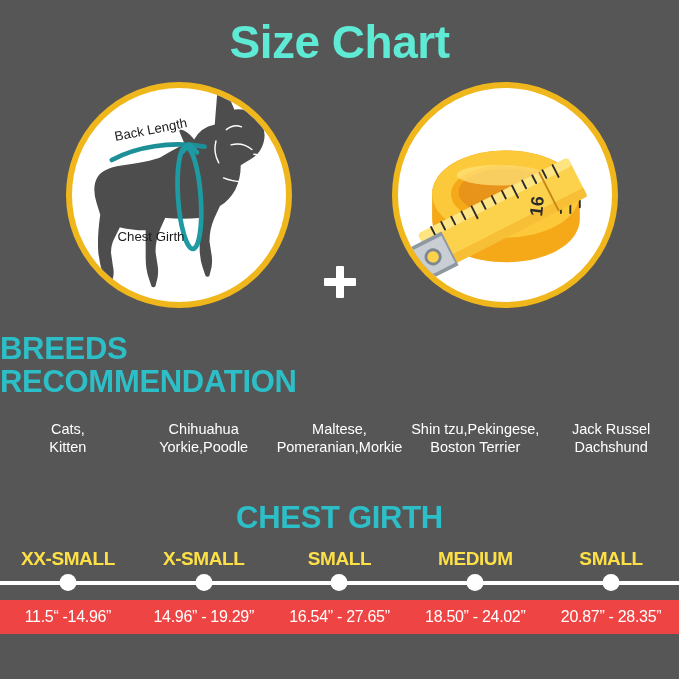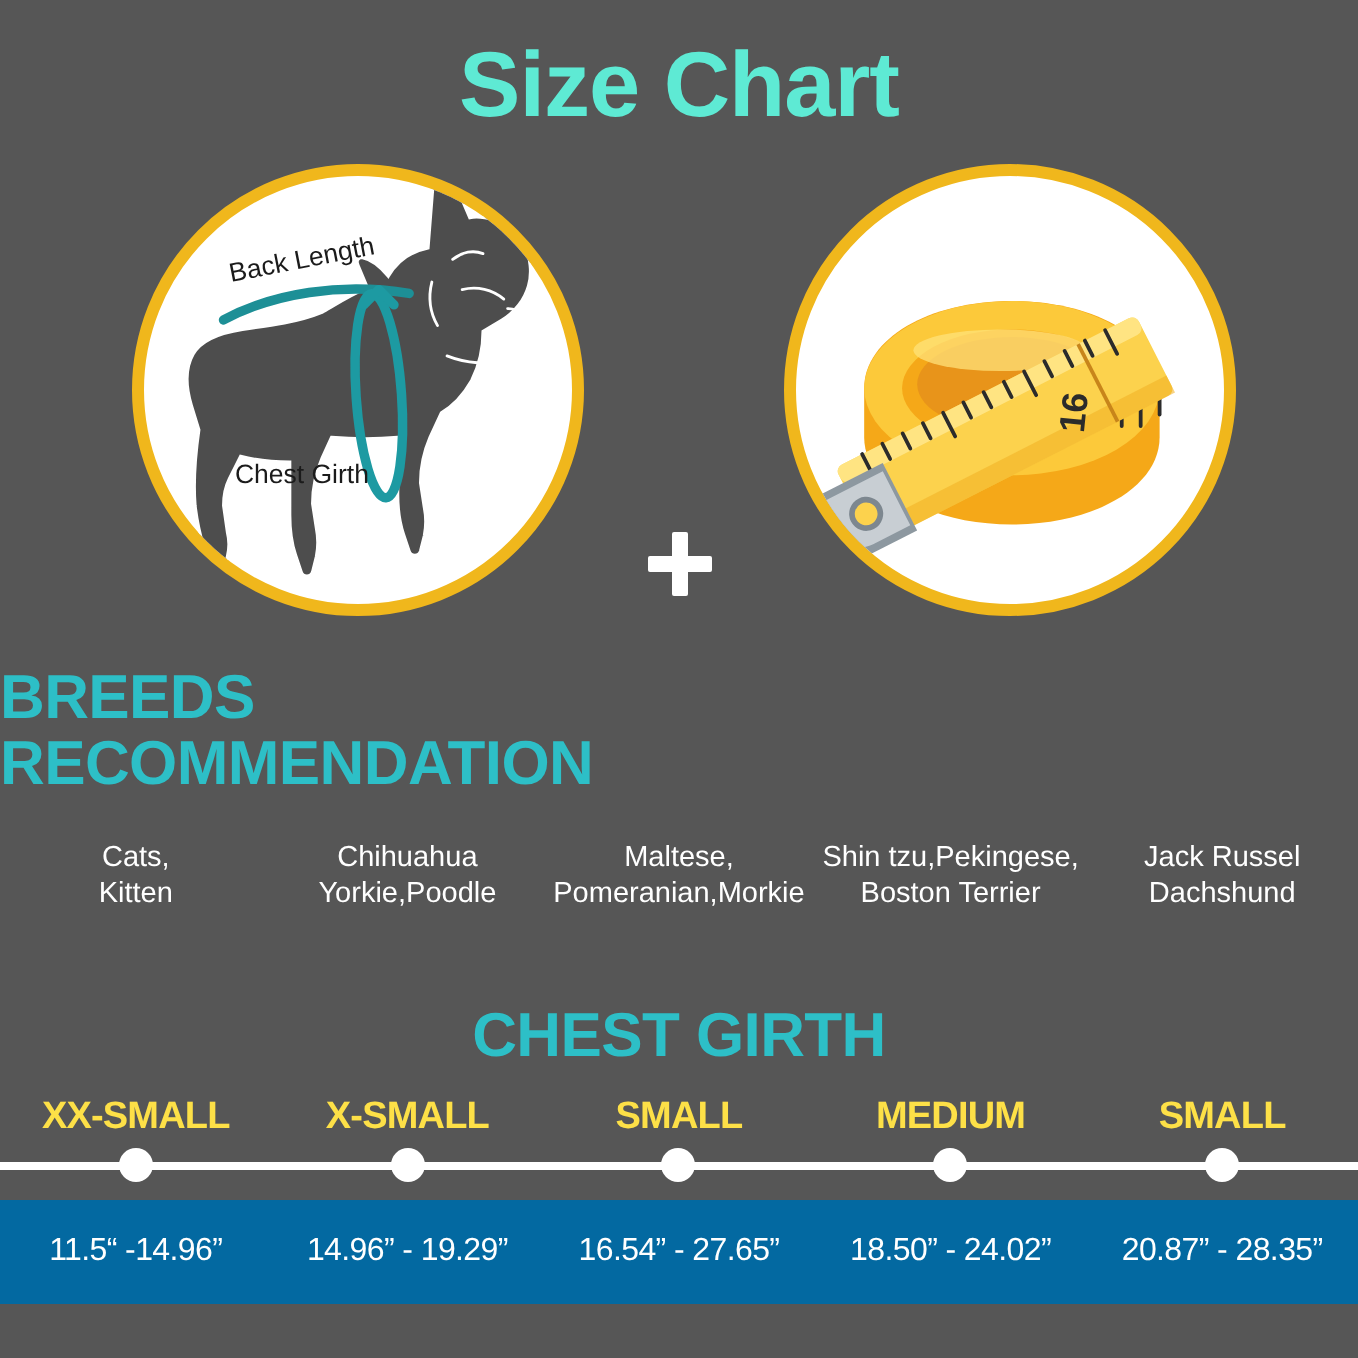--- a/index.html
+++ b/index.html
@@ -188,22 +188,22 @@
     border-radius: 50%;
     background: #ffffff;
   }
 
   
   .measure-bar {
     position: absolute;
     top: 600px;
     left: 0;
     width: 679px;
-    height: 52px;
-    background: #0369a1;
+    height: 34px;
+    background: #ef4444;
     display: flex;
     align-items: center;
   }
   .measure-cell {
     flex: 1 1 0;
     text-align: center;
     color: #ffffff;
     font-size: 16px;
     letter-spacing: -0.3px;
     white-space: nowrap;

